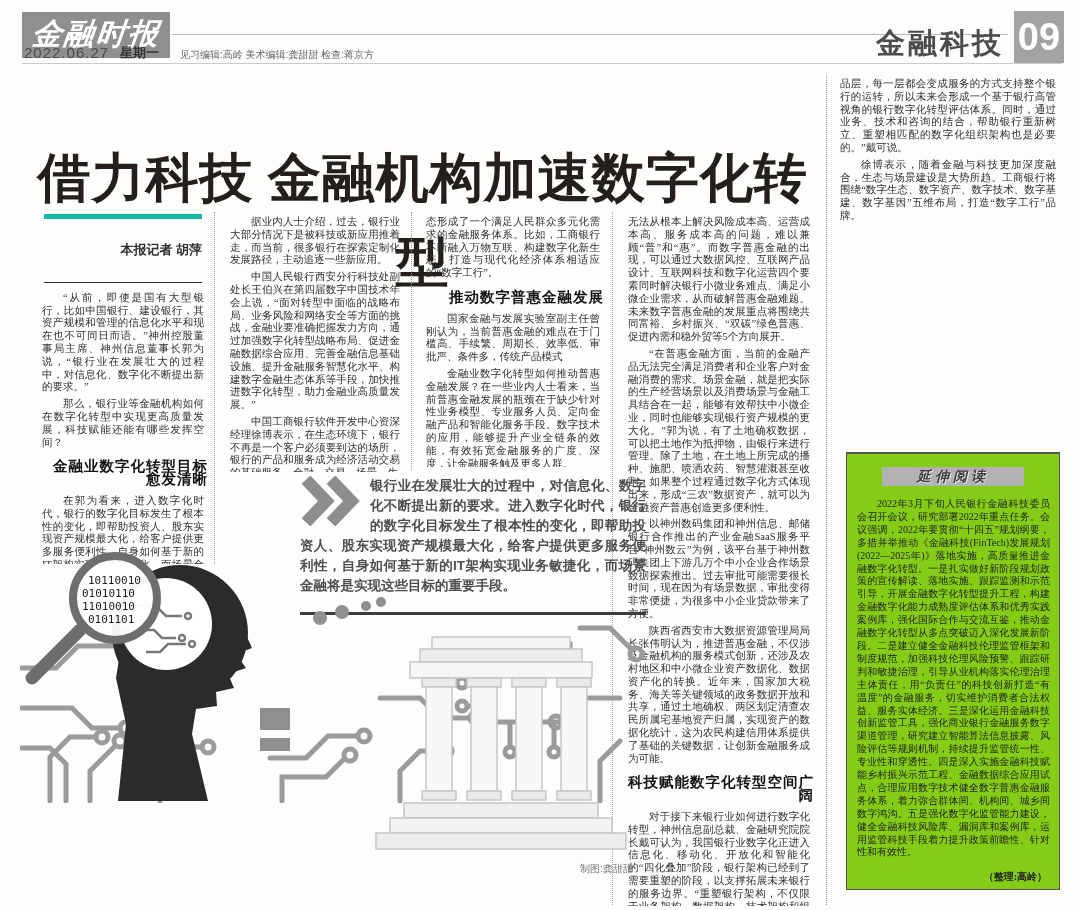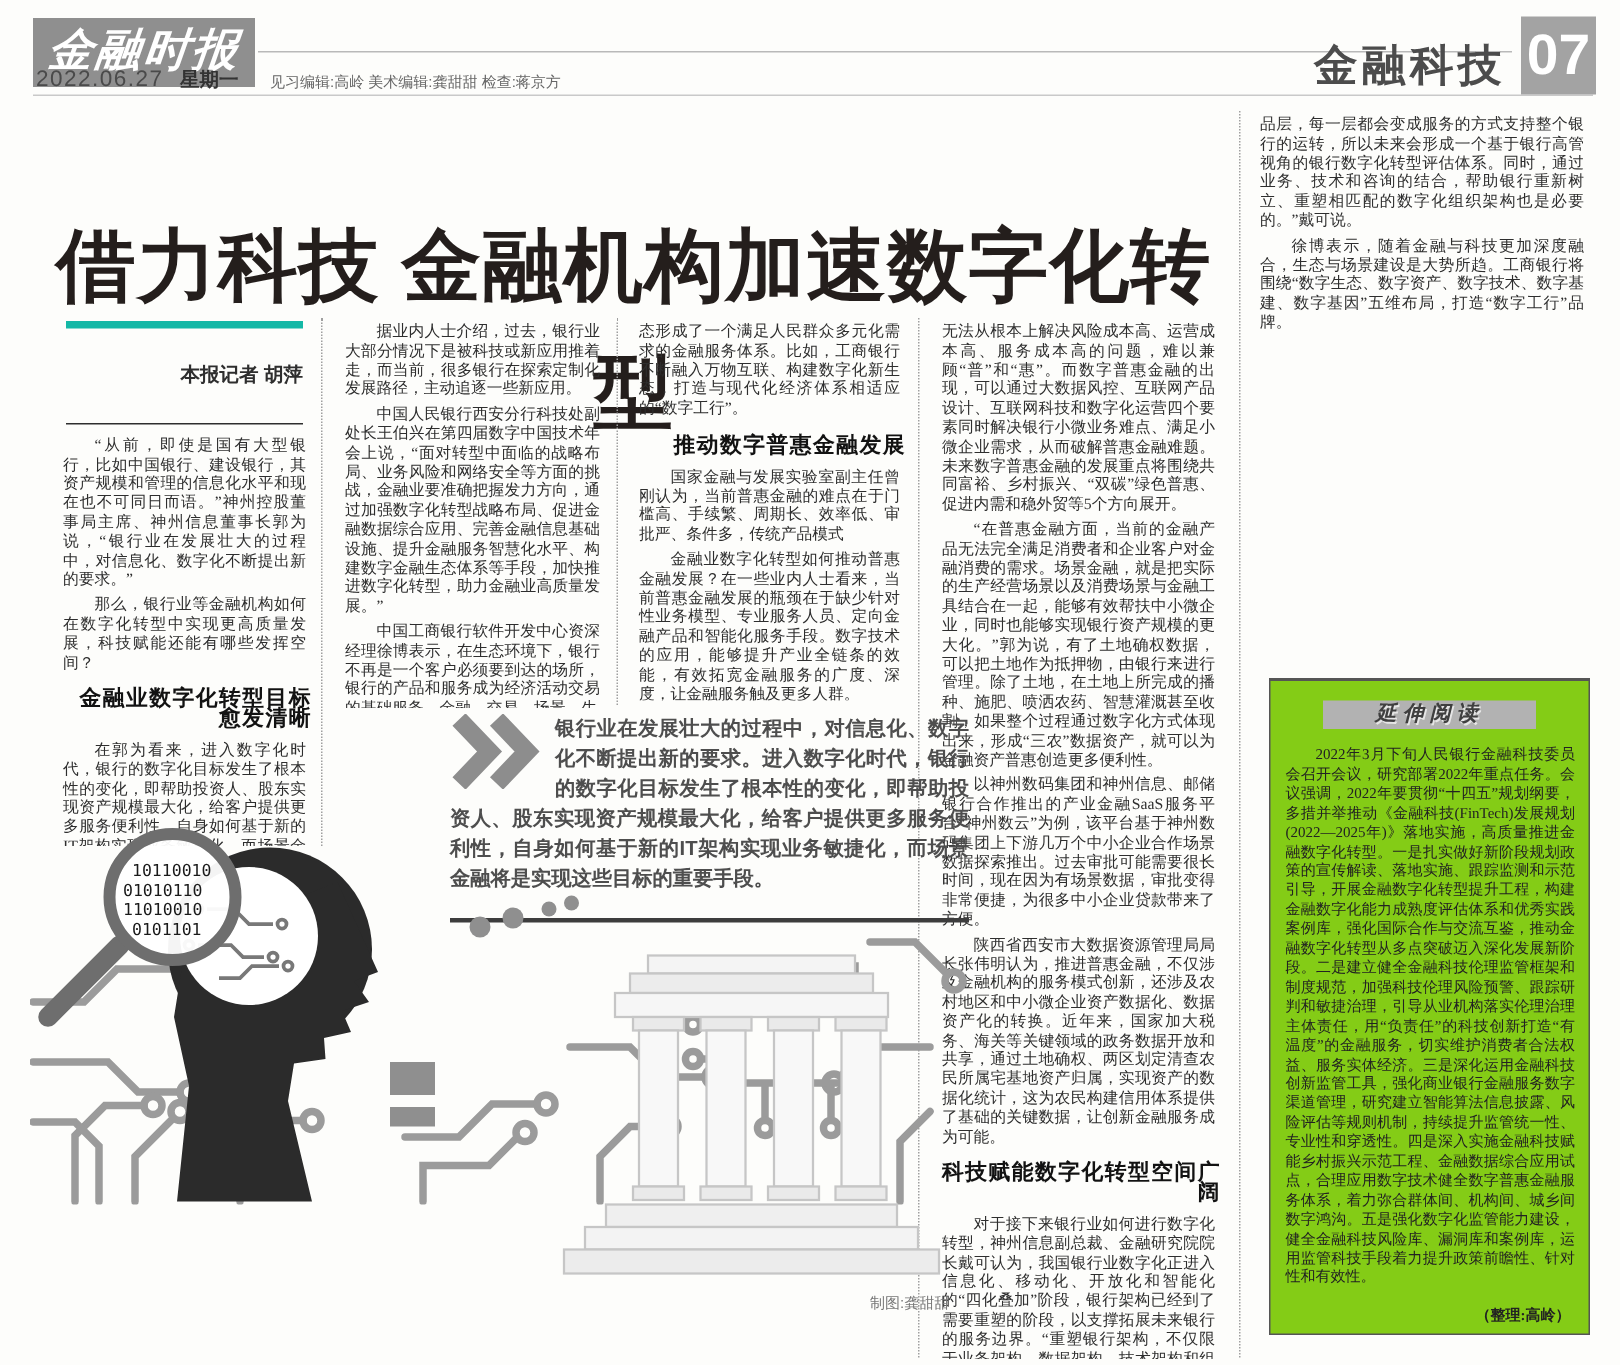--- a/index.html
+++ b/index.html
@@ -64,21 +64,21 @@
   <div class="logo-box">
     <span class="logo-text">金融时报</span>
   </div>
   <div class="hline-a"></div>
   <span class="date-str">2022.06.27</span>
   <span class="weekday">星期一</span>
   <span class="editors">见习编辑:高岭  美术编辑:龚甜甜  检查:蒋京方</span>
   <div class="hline-b"></div>
   <span class="section-title">金融科技</span>
   <div class="pagenum-box">
-    <span>07</span>
+    <span>09</span>
   </div>
 
   <h1 class="headline">借力科技 金融机构加速数字化转型</h1>
 
   <div class="vdiv" style="left:214px;top:212px;height:352px"></div>
   <div class="vdiv" style="left:411px;top:212px;height:258px"></div>
   <div class="vdiv" style="left:612px;top:212px;height:693px"></div>
   <div class="vdiv" style="left:826px;top:74px;height:831px"></div>
 
   <div class="col" style="left:38px;top:212px;width:170px;height:352px">

